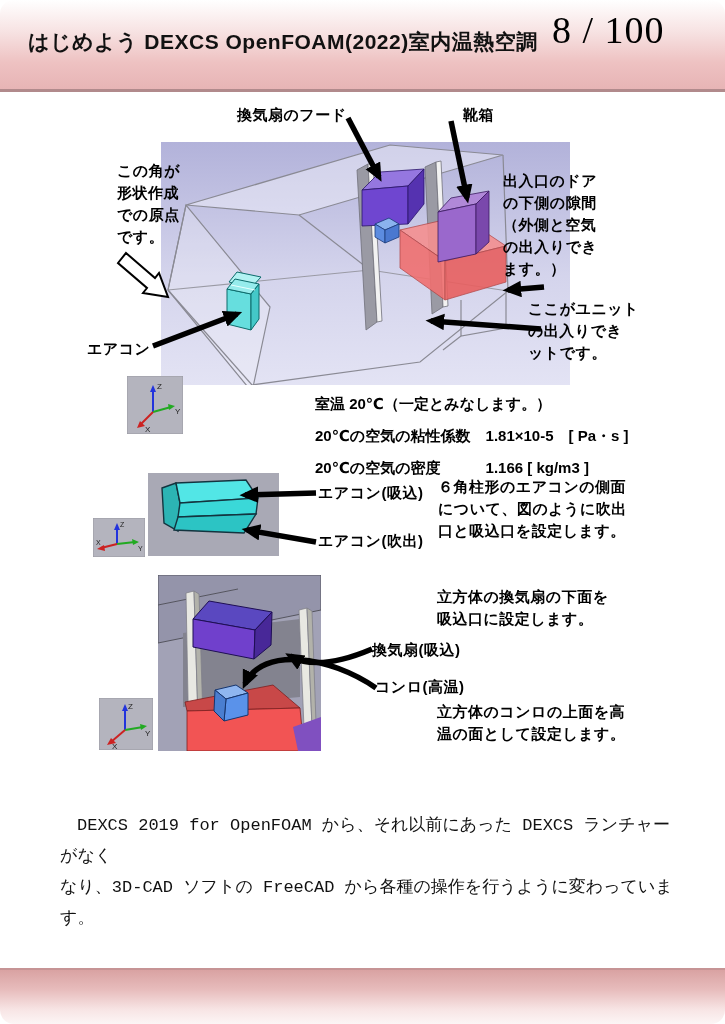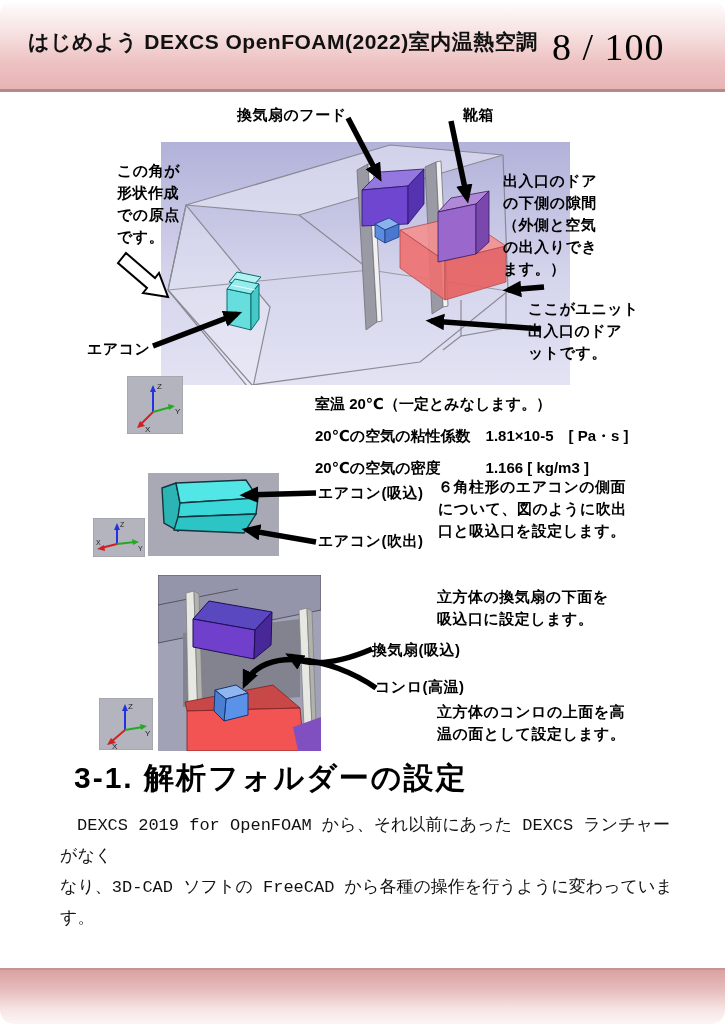--- a/index.html
+++ b/index.html
@@ -13,21 +13,21 @@
   .header-band{
     position:absolute;left:0;top:0;width:725px;height:89px;
     background:linear-gradient(180deg,#ffffff 0%,#f7e3e3 35%,#eec2c2 70%,#e7b4b5 100%);
     border-bottom:3px solid #b18a8c;
   }
   .header-title{
     position:absolute;left:28px;top:28px;
     font-size:21px;font-weight:600;color:#111;letter-spacing:0.5px;white-space:nowrap;
   }
   .page-number{
-    position:absolute;left:552px;top:25px;
+    position:absolute;left:552px;top:8px;
     font-family:"Liberation Serif","DejaVu Serif",serif;
     font-size:38px;color:#000;letter-spacing:1px;white-space:nowrap;
   }
   .footer-band{
     position:absolute;left:0;top:968px;width:725px;height:56px;
     background:linear-gradient(180deg,#d9a2a2 0%,#e7bcbc 35%,#f7e4e4 70%,#fdf8f8 100%);
     border-top:2px solid #c69495;
   }
   
   .scene{position:absolute;}
@@ -257,39 +257,38 @@
 形状作成
 での原点
 です。</div>
   <div class="lbl" style="left:87px;top:338px;">エアコン</div>
   <div class="note" style="left:503px;top:170px;">出入口のドア
 の下側の隙間
 （外側と空気
 の出入りでき
 ます。）</div>
   <div class="note" style="left:528px;top:298px;">ここがユニット
-出入口のドア
+の出入りでき
 ットです。</div>
 
   <div class="cond">室温 20℃（一定とみなします。）
 20℃の空気の粘性係数　1.81×10-5　[ Pa・s ]
 20℃の空気の密度　　　1.166 [ kg/m3 ]</div>
 
   <div class="lbl" style="left:318px;top:482px;">エアコン(吸込)</div>
   <div class="lbl" style="left:318px;top:530px;">エアコン(吹出)</div>
   <div class="note" style="left:438px;top:476px;">６角柱形のエアコンの側面
 について、図のように吹出
 口と吸込口を設定します。</div>
 
   <div class="note" style="left:437px;top:586px;">立方体の換気扇の下面を
 吸込口に設定します。</div>
   <div class="lbl" style="left:372px;top:639px;">換気扇(吸込)</div>
   <div class="lbl" style="left:375px;top:676px;">コンロ(高温)</div>
   <div class="note" style="left:437px;top:701px;">立方体のコンロの上面を高
 温の面として設定します。</div>
 
-  <div class="section-heading">3-1. 解析フォルダーの設定</div>
   <div class="body-text">　DEXCS 2019 for OpenFOAM から、それ以前にあった DEXCS ランチャーがなく
 なり、3D-CAD ソフトの FreeCAD から各種の操作を行うように変わっています。</div>
 
   <div class="footer-band"></div>
 
 </div>
 
 </body></html>

